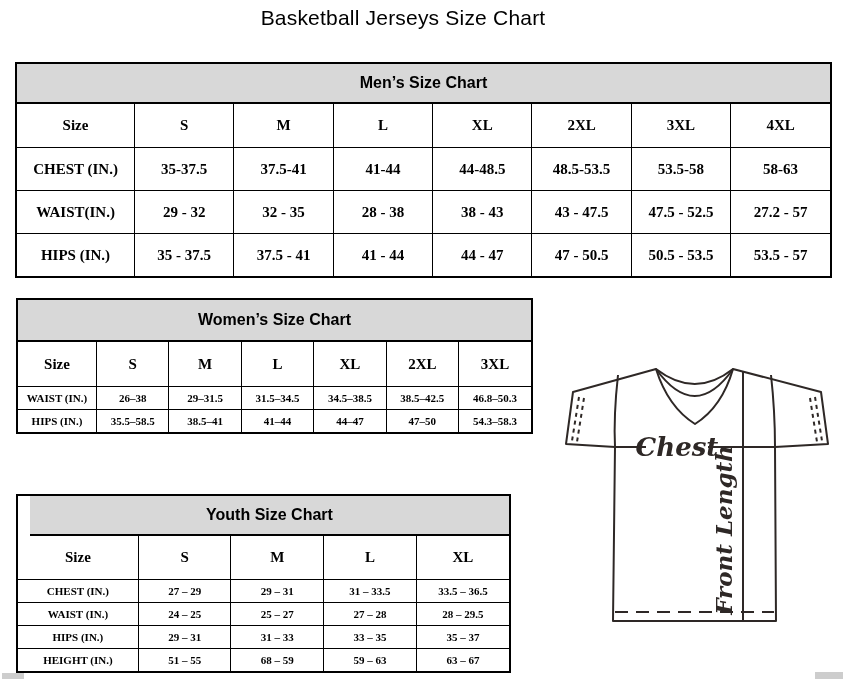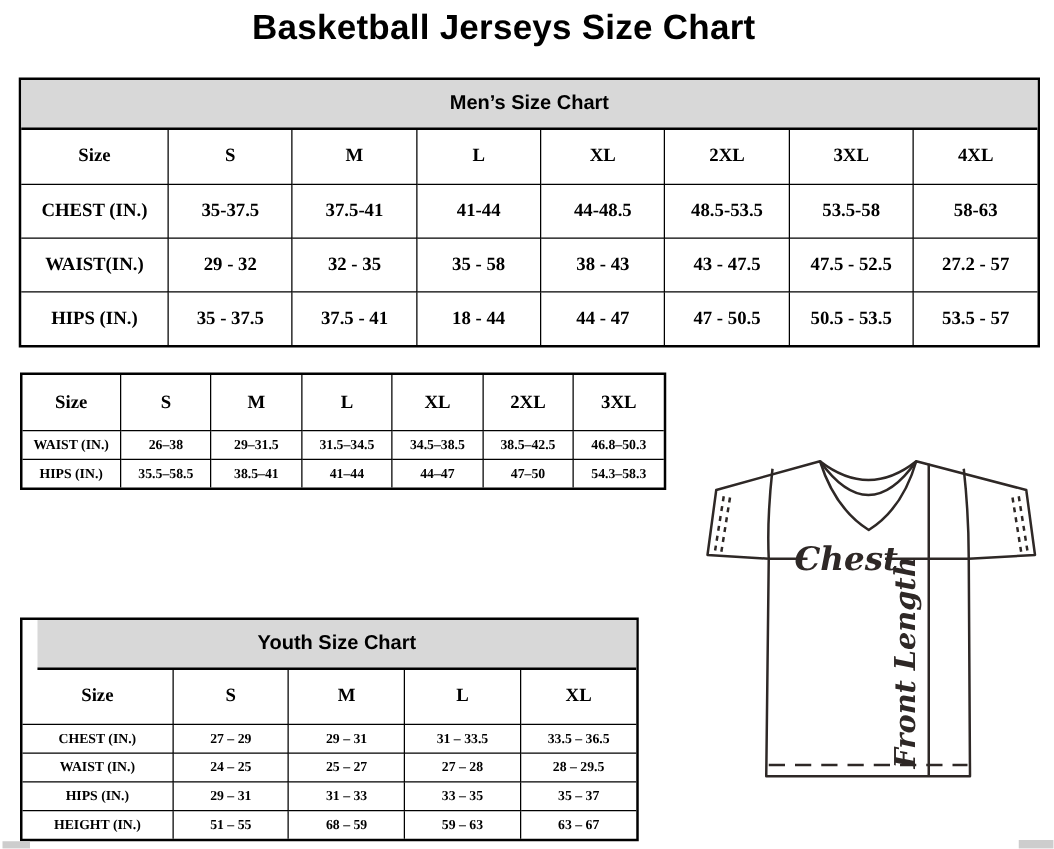--- a/index.html
+++ b/index.html
@@ -2,21 +2,21 @@
 <html><head>
 <meta charset="utf-8">
 <style>
   html,body { margin:0; padding:0; background:#ffffff; }
   #canvas {
     position:relative; width:843px; height:679px; background:#ffffff;
     font-family:"Liberation Sans", sans-serif; color:#000; overflow:hidden;
   }
   .page-title {
     position:absolute; top:6px; left:0; width:806px; text-align:center;
-    font-size:28px; font-weight:bold; letter-spacing:0.2px;
+    font-size:21px; font-weight:normal; letter-spacing:0.2px;
   }
   .chart { position:absolute; border:2px solid #000; background:#fff; }
   .chart-title {
     background:#d8d8d8; border-bottom:2px solid #000; text-align:center;
     font-weight:bold; font-size:16px;
   }
   .chart table { border-collapse:collapse; width:100%; table-layout:fixed;font-family:Liberation Serif, serif; }
   .chart th, .chart td {
     border:1px solid #000; text-align:center; font-weight:bold; padding:0;
     overflow:hidden; white-space:nowrap;
@@ -89,42 +89,43 @@
               <td>41-44</td>
               <td>44-48.5</td>
               <td>48.5-53.5</td>
               <td>53.5-58</td>
               <td>58-63</td>
             </tr>
             <tr>
               <th>WAIST(IN.)</th>
               <td>29 - 32</td>
               <td>32 - 35</td>
-              <td>35 - 58</td>
+              <td>28 - 38</td>
               <td>38 - 43</td>
               <td>43 - 47.5</td>
               <td>47.5 - 52.5</td>
               <td>27.2 - 57</td>
             </tr>
             <tr>
               <th>HIPS (IN.)</th>
               <td>35 - 37.5</td>
               <td>37.5 - 41</td>
-              <td>18 - 44</td>
+              <td>41 - 44</td>
               <td>44 - 47</td>
               <td>47 - 50.5</td>
               <td>50.5 - 53.5</td>
               <td>53.5 - 57</td>
             </tr>
           </tbody>
         </table>
       </div>
   </div>
 
   <div id="women" class="chart small">
+    <div class="chart-title">Women’s Size Chart</div>
     <div>
         <table>
           <tbody>
             <tr>
               <th>Size</th>
               <th>S</th>
               <th>M</th>
               <th>L</th>
               <th>XL</th>
               <th>2XL</th>

